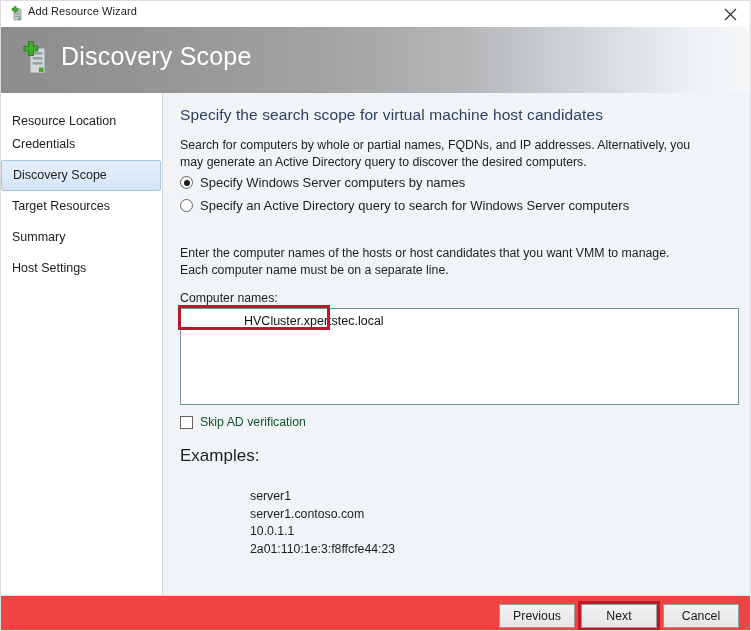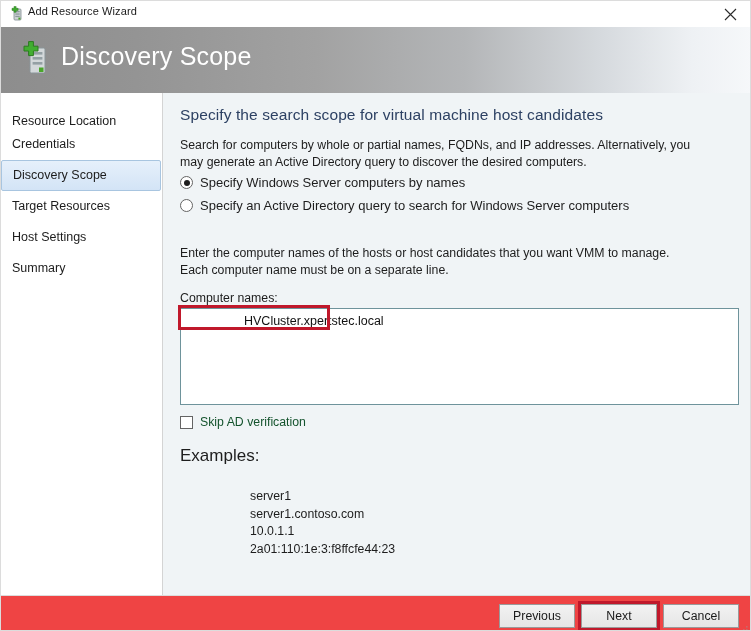--- a/index.html
+++ b/index.html
@@ -335,24 +335,24 @@
       <div class="nav-item">
         <span>Credentials</span>
       </div>
       <div class="nav-item selected">
         <span>Discovery Scope</span>
       </div>
       <div class="nav-item">
         <span>Target Resources</span>
       </div>
       <div class="nav-item">
+        <span>Summary</span>
+      </div>
+      <div class="nav-item">
         <span>Host Settings</span>
-      </div>
-      <div class="nav-item">
-        <span>Summary</span>
       </div>
     </div>
 
     <div class="content">
 
       <div class="content-heading">Specify the search scope for virtual machine host candidates</div>
       <div class="content-desc">Search for computers by whole or partial names, FQDNs, and IP addresses. Alternatively, you may generate an Active Directory query to discover the desired computers.</div>
 
       <div class="radio-row r1">
         <span class="radio checked"></span>

